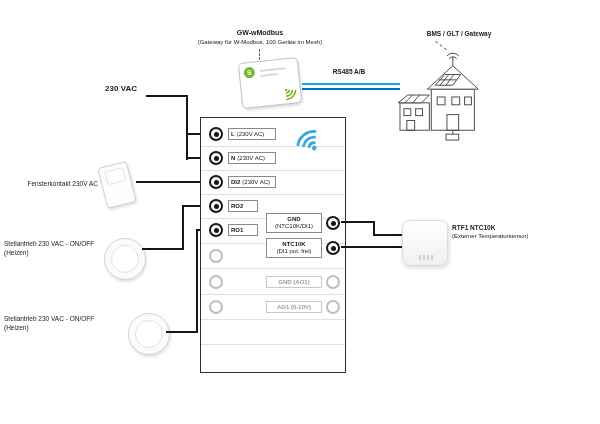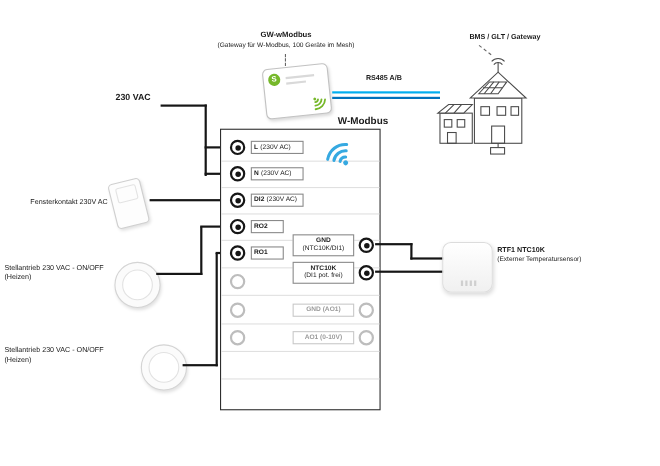--- a/index.html
+++ b/index.html
@@ -146,21 +146,20 @@
   <div class="divider" style="top:146px;"></div>
   <div class="divider" style="top:170px;"></div>
   <div class="divider" style="top:194px;"></div>
   <div class="divider" style="top:218px;"></div>
   <div class="divider" style="top:243px;"></div>
   <div class="divider" style="top:268px;"></div>
   <div class="divider" style="top:294px;"></div>
   <div class="divider" style="top:319px;"></div>
   <div class="divider" style="top:344px;"></div>
 
-  <div class="txt bold center" style="left:270px;top:105px;width:120px;font-size:9px;">W-Modbus</div>
   <div class="abs" style="left:292px;top:124px;width:32px;height:32px;transform:rotate(-38deg);">
     <svg viewBox="0 0 24 24" width="32" height="32" fill="none">
       <path d="M3.8 10.2a12.2 12.2 0 0 1 16.4 0" stroke="#36A9E1" stroke-width="2.1" stroke-linecap="round"></path>
       <path d="M6.7 13.4a8 8 0 0 1 10.6 0" stroke="#36A9E1" stroke-width="2.1" stroke-linecap="round"></path>
       <path d="M9.6 16.5a3.8 3.8 0 0 1 4.8 0" stroke="#36A9E1" stroke-width="2.1" stroke-linecap="round"></path>
       <circle cx="12" cy="19.6" r="1.7" fill="#36A9E1"></circle>
     </svg>
   </div>
 
   <div class="term" style="left:209px;top:127px;">

